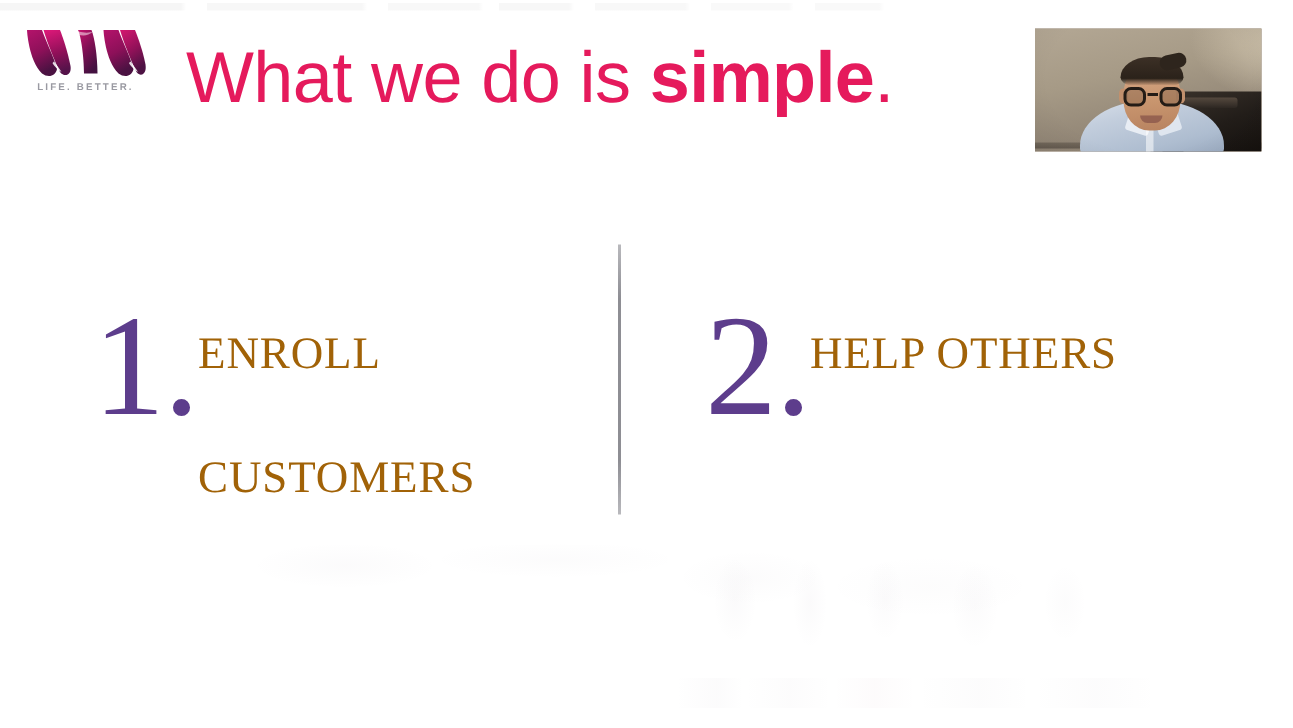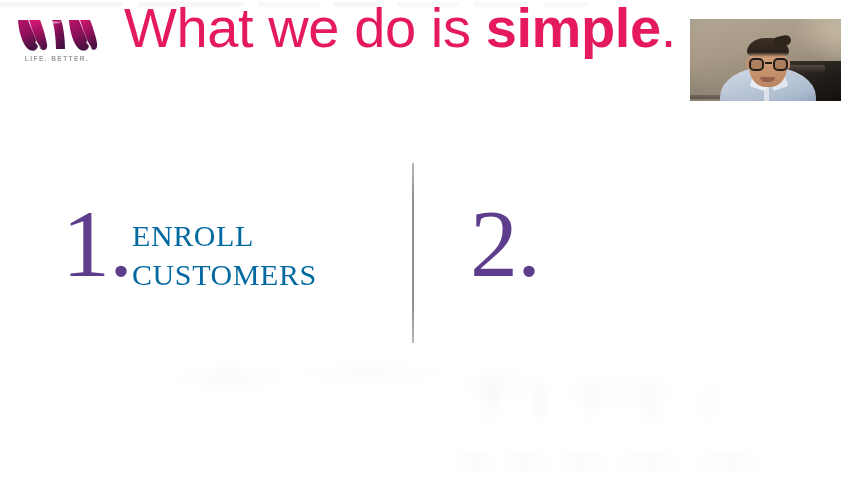--- a/index.html
+++ b/index.html
@@ -96,23 +96,23 @@
     letter-spacing: 1.45px;
     font-weight: 700;
     color: #9a9aa2;
     text-align: center;
     width: 82px;
   }
 
   
   .headline {
     position: absolute;
-    left: 124px; top: 2px;
+    left: 124px; top: 27px;
     font-family: "Liberation Sans", sans-serif;
-    font-size: 56px;
+    font-size: 48px;
     line-height: 52px;
     color: #e51a5c;
     letter-spacing: -0.4px;
     white-space: nowrap;
     font-weight: 400;
   }
   .headline .strong { font-weight: 700; }
 
   
   .webcam {
@@ -234,26 +234,26 @@
     line-height: 92px;
     color: #5d3d8c;
     font-weight: 400;
     letter-spacing: -1px;
     margin-top: 2px;
   }
   .step-text {
     font-family: "Liberation Serif", serif;
     font-size: 30px;
     line-height: 39px;
-    color: #0369a1;
+    color: #a16207;
     letter-spacing: 0.6px;
     margin-top: 20px;
     white-space: nowrap;
   }
-  .step-text .l2 { display: block; }
+  .step-text .l2 { display: block; margin-top: 44px; }
 
   
   .divider {
     position: absolute;
     left: 412px; top: 163px;
     width: 2px; height: 180px;
     background: linear-gradient(180deg,#b9b9bd,#8e8e94 20%,#8e8e94 80%,#b9b9bd);
   }
 </style>
 </head>
@@ -341,18 +341,19 @@
       <span class="step-num">1.</span>
       <span class="step-text">
         <span>ENROLL</span>
         <span class="l2">CUSTOMERS</span>
       </span>
     </div>
 
     <div class="step step-2">
       <span class="step-num">2.</span>
       <span class="step-text">
+        <span>HELP OTHERS</span>
       </span>
     </div>
 
   </div>
 
 </div>
 
 </body></html>

